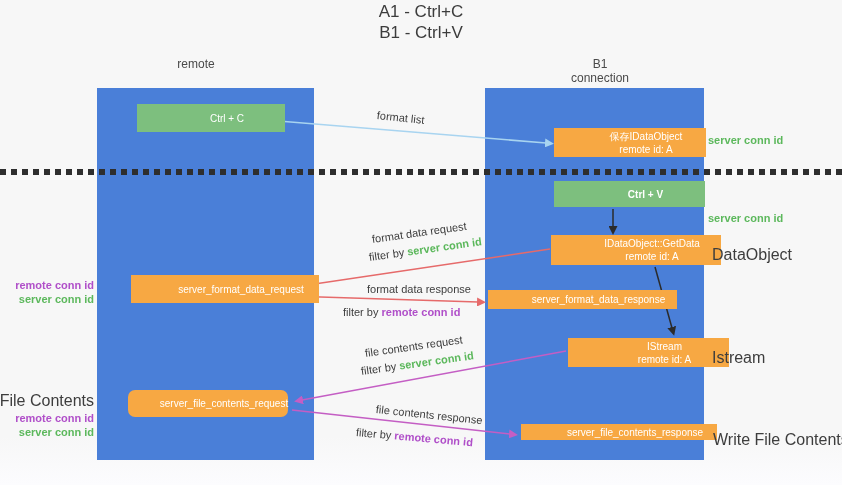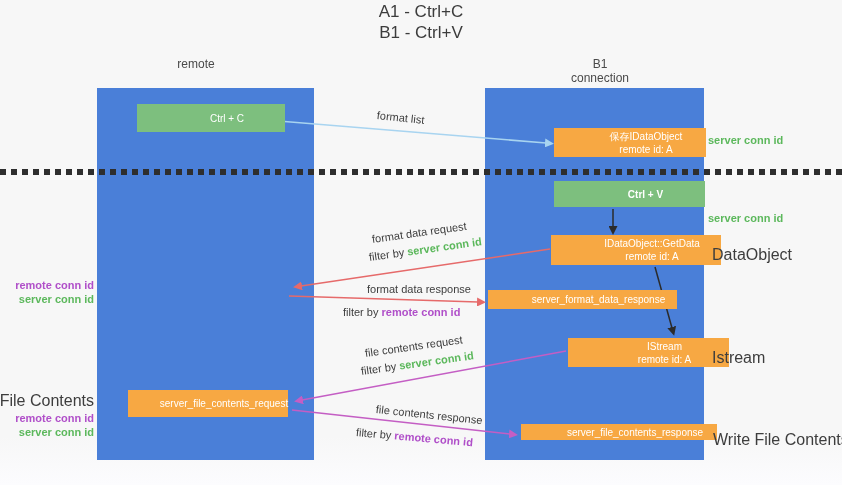--- a/index.html
+++ b/index.html
@@ -31,21 +31,21 @@
   }
   .orange { background:#f7a843; }
   .green  { background:#7dbf7e; }
   .n-ctrl-c    { left:137px; top:104px; width:116px; height:28px; }
   .n-save-obj  { left:554px; top:128px; width:120px; height:29px; }
   .n-ctrl-v    { left:554px; top:181px; width:119px; height:26px;font-weight:bold; }
   .n-getdata   { left:551px; top:235px; width:138px; height:30px; }
   .n-fmt-req   { left:131px; top:275px; width:156px; height:28px; }
   .n-fmt-resp  { left:488px; top:290px; width:157px; height:19px; }
   .n-istream   { left:568px; top:338px; width:129px; height:29px; }
-  .n-file-req  { left:128px; top:390px; width:128px; height:27px; }
+  .n-file-req  { left:128px; top:390px; width:128px; height:27px;border-radius:7px; }
   .n-file-resp { left:521px; top:424px; width:164px; height:16px; }
   .lbl {
     position:absolute; z-index:4; font-size:11px; color:#3d3d3d;
     white-space:nowrap; transform-origin:left center;
   }
   .lbl-md { font-size:16px; }
   .green-t  { color:#5cb85c; font-weight:bold; }
   .purple-t { color:#b04fc9; font-weight:bold; }
   .left-block  { text-align:right; line-height:14px; }
   .rot-up   { transform:rotate(-8deg); }
@@ -106,20 +106,23 @@
     <span>保存IDataObject</span>
     <span>remote id: A</span>
   </div>
   <div class="node green n-ctrl-v">
     <span>Ctrl + V</span>
   </div>
   <div class="node orange n-getdata">
     <span>IDataObject::GetData</span>
     <span>remote id: A</span>
   </div>
+  <div class="node orange n-fmt-req">
+    <span>server_format_data_request</span>
+  </div>
   <div class="node orange n-fmt-resp">
     <span>server_format_data_response</span>
   </div>
   <div class="node orange n-istream">
     <span>IStream</span>
     <span>remote id: A</span>
   </div>
   <div class="node orange n-file-req">
     <span>server_file_contents_request</span>
   </div>

